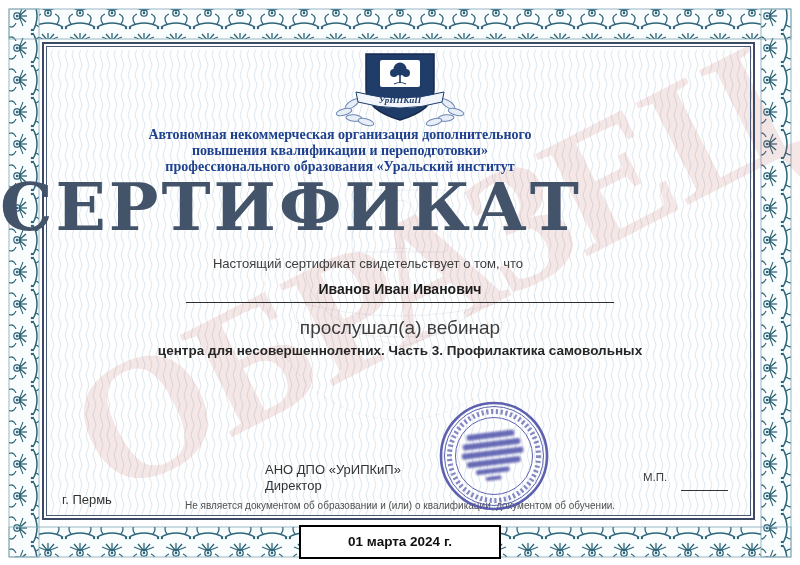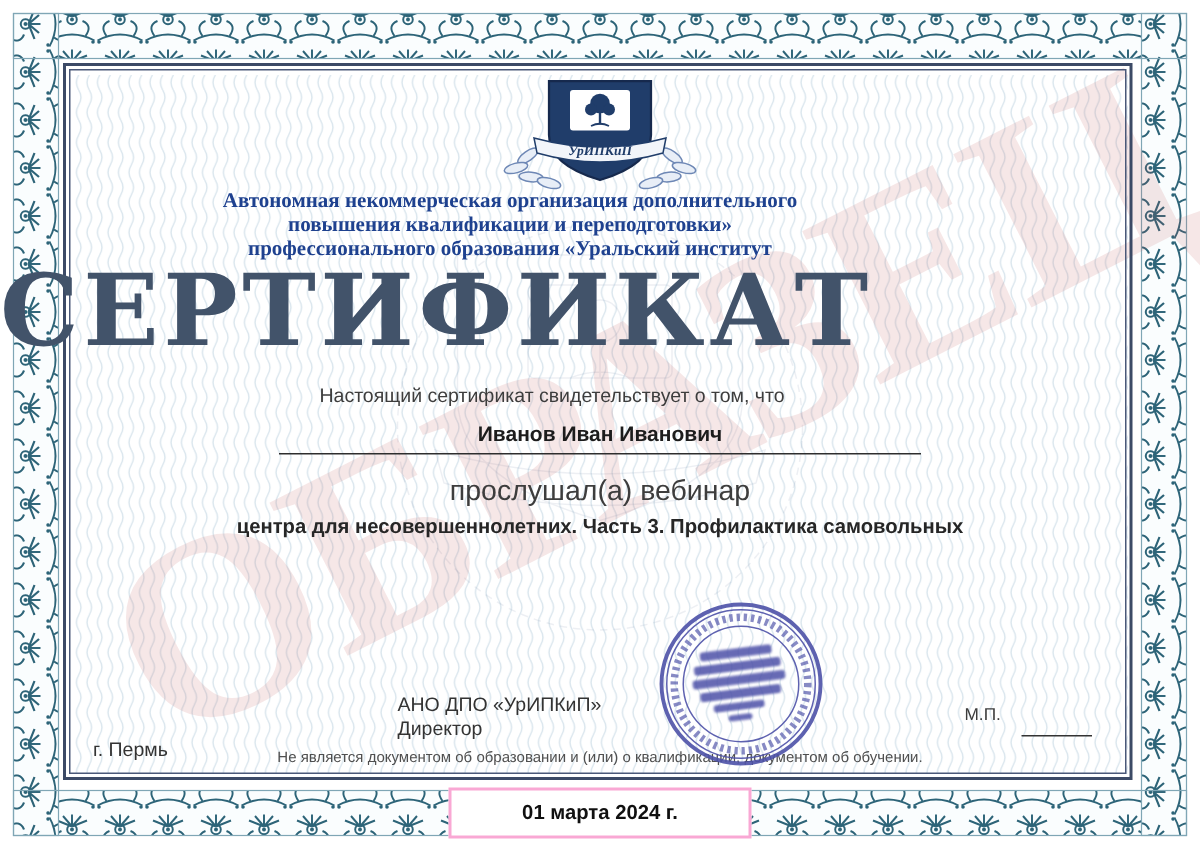--- a/index.html
+++ b/index.html
@@ -33,21 +33,21 @@
          font-size:13.5px;font-weight:bold;line-height:19px;color:#262626;}
   .city{position:absolute;left:62px;top:492px;font-size:13px;color:#333;}
   .signer{position:absolute;left:265px;top:462px;font-size:13px;line-height:15.5px;color:#333;}
   .mp{position:absolute;left:643px;top:460px;font-size:11.5px;color:#3c3c3c;margin-top:11px;}
   .sigline{position:absolute;left:681px;top:490px;width:47px;border-top:1.5px solid #333;}
   .disclaimer{position:absolute;left:0;top:500px;width:800px;text-align:center;
               font-size:10px;color:#4f4f4f;}
   svg.stamp{position:absolute;left:437px;top:399px;z-index:3;}
   svg.logo{position:absolute;left:330px;top:52px;z-index:3;}
   .datebox{position:absolute;left:299px;top:525px;width:198px;height:30px;z-index:4;
-           background:#ffffff;border:2px solid #f9a8d4;text-align:center;
+           background:#ffffff;border:2px solid #000000;text-align:center;
            font-size:13.5px;font-weight:bold;line-height:30px;color:#101010;}
 </style>
 </head>
 <body>
 
 <div class="cert">
 
   <svg class="bg" width="800" height="565" viewBox="0 0 800 565">
     <defs>
       <pattern id="waves" width="7" height="20" patternUnits="userSpaceOnUse">

